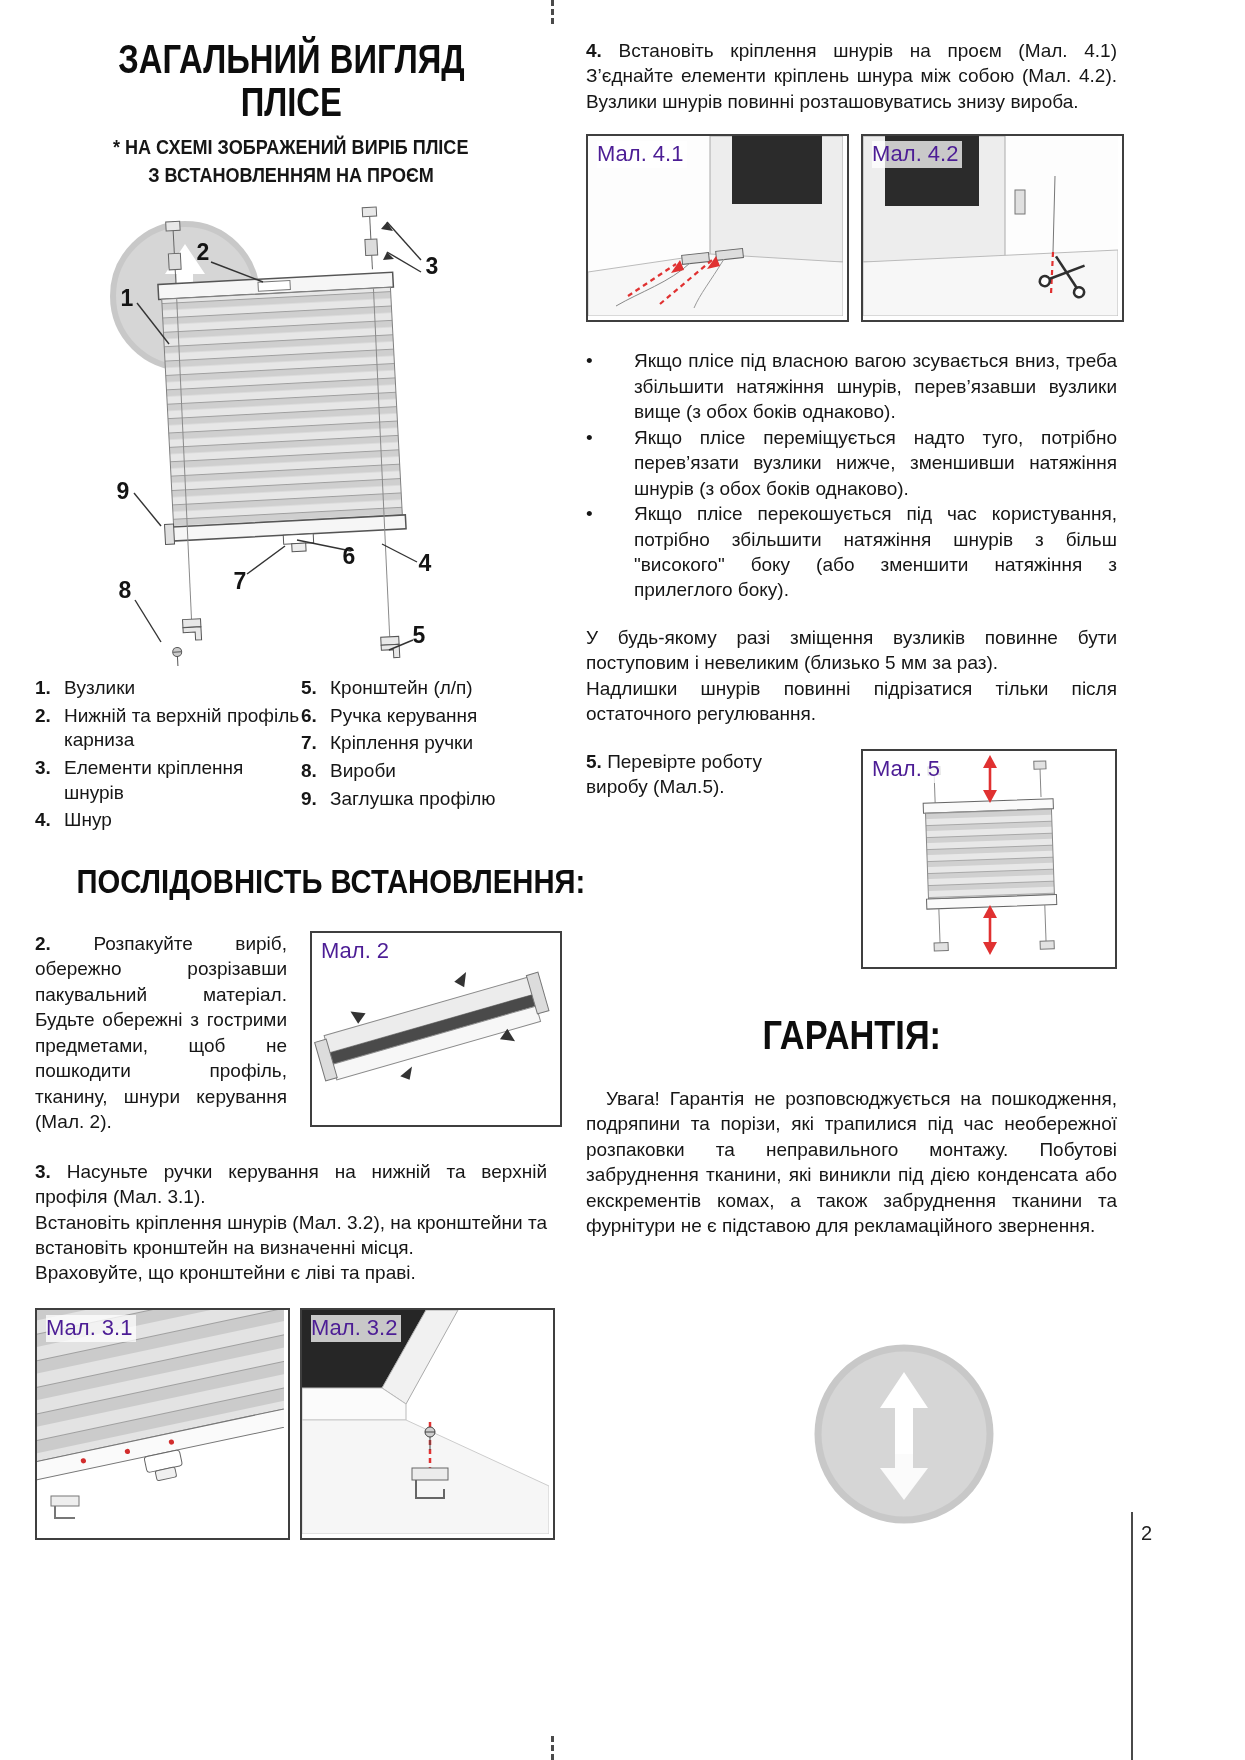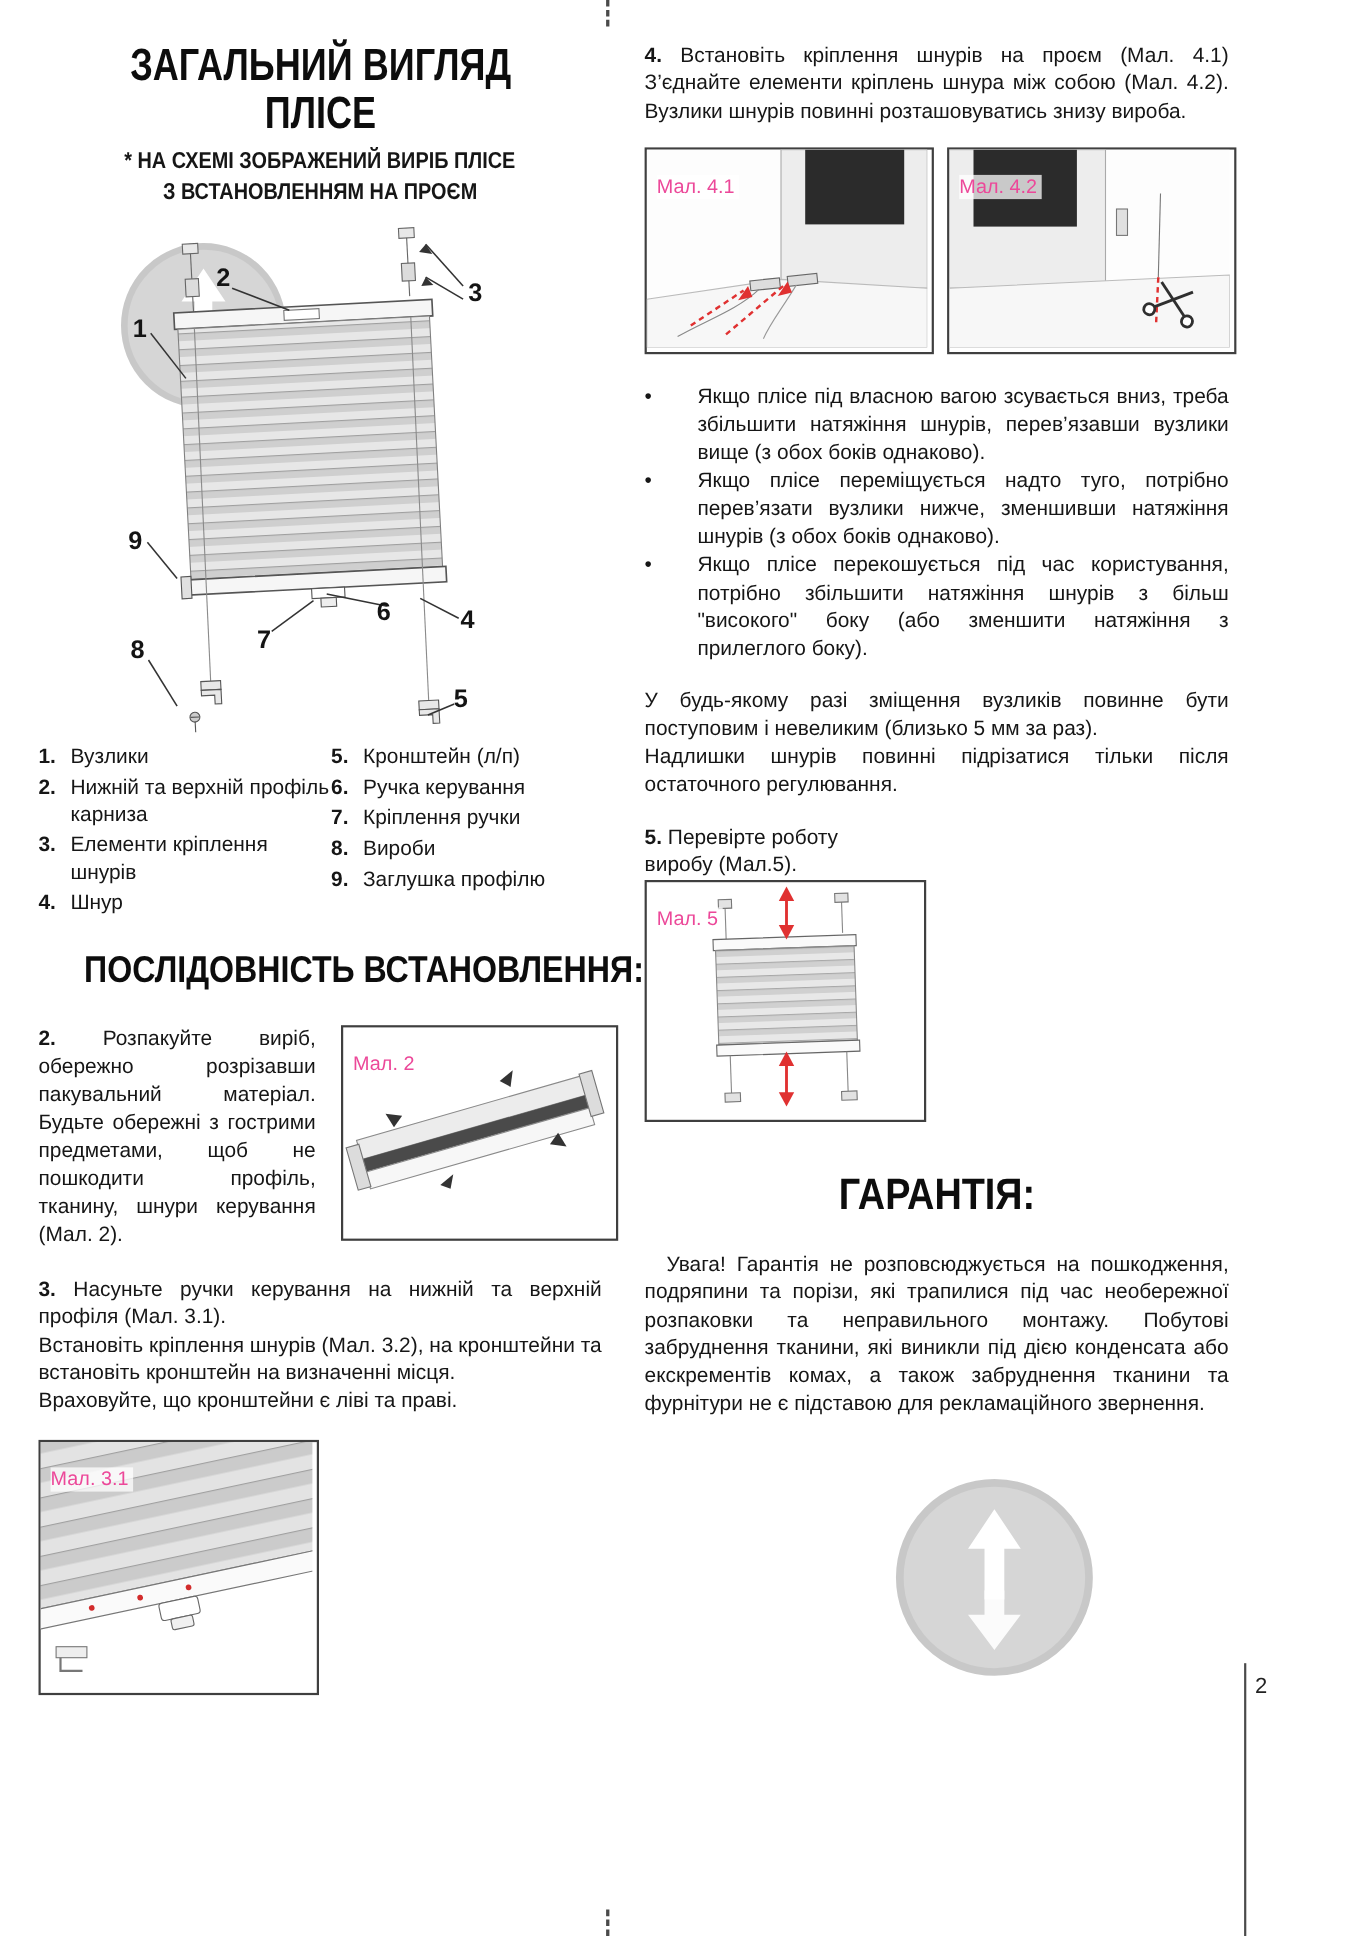--- a/index.html
+++ b/index.html
@@ -22,35 +22,35 @@
   .diagram{margin:8px 0 0 0;}
   .legend{display:flex;margin-top:6px;font-size:19px;}
   .legend ul{list-style:none;margin:0;padding:0;}
   .legend-col1{width:266px;flex:none;}
   .legend-col2{flex:1;}
   .legend-item{display:flex;margin-bottom:3px;line-height:1.3;}
   .lnum{font-weight:700;width:29px;flex:none;}
   .row{display:flex;}
   .figbox{position:relative;border:2px solid #3f3f3f;background:#fff;margin:0;flex:none;}
   .figbox svg{position:absolute;left:0;top:0;}
-  .figlabel{position:absolute;top:23px;left:9px;font-size:18px;color:#ec4899;z-index:2;background:rgba(255,255,255,.75);padding:0 4px 1px 0;}
+  .figlabel{position:absolute;top:5px;left:9px;font-size:22px;color:#4c1d95;z-index:2;background:rgba(255,255,255,.75);padding:0 4px 1px 0;}
   .step2-row{margin-top:30px;gap:23px;}
   .step2-text{width:252px;flex:none;}
   .fig2{width:248px;height:192px;}
   .figs3-row{margin-top:22px;gap:10px;}
   .fig31,.fig32{width:251px;height:228px;}
   .figs4-row{margin-top:20px;gap:12px;}
   .fig41,.fig42{width:259px;height:184px;}
   .bullets{list-style:none;margin:26px 0 0 0;padding:0;}
   .bullet{display:flex;}
   .bullet .dot{width:48px;flex:none;font-size:19px;line-height:1.34;}
   .bullet .dot::before{content:"\2022";}
   .bullet .btext{flex:1;}
   .note{margin-top:22px;}
-  .step5-row{margin-top:22px;justify-content:space-between;flex-direction:column;}
+  .step5-row{margin-top:22px;justify-content:space-between;}
   .step5-text{width:240px;flex:none;}
   .fig5{width:252px;height:216px;}
   .wp{margin-top:28px;text-indent:20px;}
   .fold-mark{position:absolute;left:551px;width:0;border-left:3px dashed #4a4a4a;}
   .fold-top{top:0;height:24px;}
   .fold-bottom{bottom:0;height:24px;}
   .pageline{position:absolute;left:1131px;top:1512px;width:2px;height:248px;background:#4a4a4a;}
   .pagenum{position:absolute;left:1141px;top:1522px;font-size:20px;color:#222;}
   .watermark-br{position:absolute;left:812px;top:1342px;}
 </style>
@@ -252,20 +252,38 @@
             <rect x="-25" y="-35" width="300" height="160" fill="url(#pl31)" stroke="#999"></rect>
             <rect x="-25" y="125" width="300" height="18" fill="#fafafa" stroke="#777"></rect>
             <circle cx="40" cy="134" r="2.6" fill="#d22c2c"></circle>
             <circle cx="85" cy="134" r="2.6" fill="#d22c2c"></circle>
             <circle cx="130" cy="134" r="2.6" fill="#d22c2c"></circle>
             <rect x="100" y="143" width="36" height="16" rx="3" fill="#fff" stroke="#666"></rect>
             <rect x="108" y="159" width="20" height="10" rx="2" fill="#f0f0f0" stroke="#666"></rect>
           </g>
           <rect x="14" y="186" width="28" height="10" fill="#eee" stroke="#777"></rect>
           <path d="M18 196 v12 h20" fill="none" stroke="#777" stroke-width="2"></path>
+        </svg>
+      </figure>
+      <figure class="figbox fig32">
+        <figcaption class="figlabel">Мал. 3.2</figcaption>
+        <svg width="247" height="224" viewBox="0 0 247 224">
+          <rect width="247" height="224" fill="#fff"></rect>
+          <polygon points="0,0 124,0 80,78 0,78" fill="#262626"></polygon>
+          <polygon points="124,0 156,0 104,94 80,78" fill="#f1f1f1" stroke="#aaa"></polygon>
+          <polygon points="0,78 80,78 104,94 104,110 0,110" fill="#fbfbfb" stroke="#bbb"></polygon>
+          <polygon points="0,110 104,110 247,176 247,224 0,224" fill="#f6f6f6" stroke="#ccc"></polygon>
+          <line x1="128" y1="112" x2="128" y2="158" stroke="#e03131" stroke-width="2.5" stroke-dasharray="5 4"></line>
+          <g stroke="#444" fill="#cfcfcf">
+            <circle cx="128" cy="122" r="5"></circle>
+            <line x1="128" y1="127" x2="128" y2="140"></line>
+            <line x1="123" y1="122" x2="133" y2="122"></line>
+          </g>
+          <rect x="110" y="158" width="36" height="12" fill="#ececec" stroke="#666"></rect>
+          <path d="M114 170 v18 h28 v-9" fill="none" stroke="#666" stroke-width="2"></path>
         </svg>
       </figure>
     </div>
 
   </div>
 
   <div class="col col-right">
 
     <p class="body just"><b class="stepnum">4.</b> <span>Встановіть кріплення шнурів на проєм (Мал. 4.1) З’єднайте елементи кріплень шнура між собою (Мал. 4.2). Вузлики шнурів повинні розташовуватись знизу вироба.</span></p>
 

